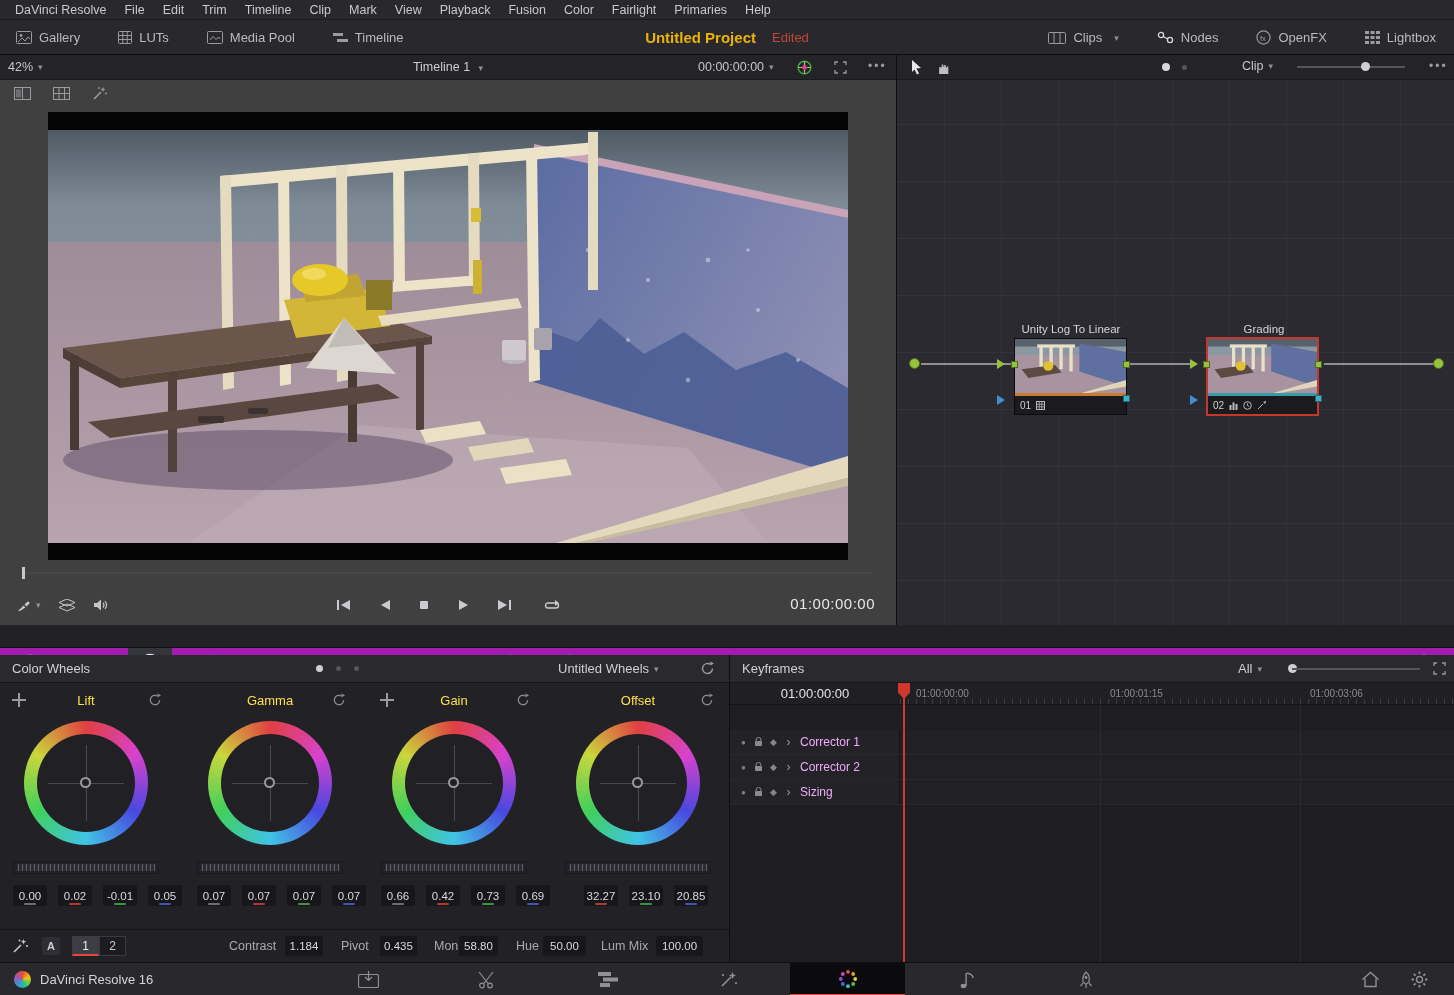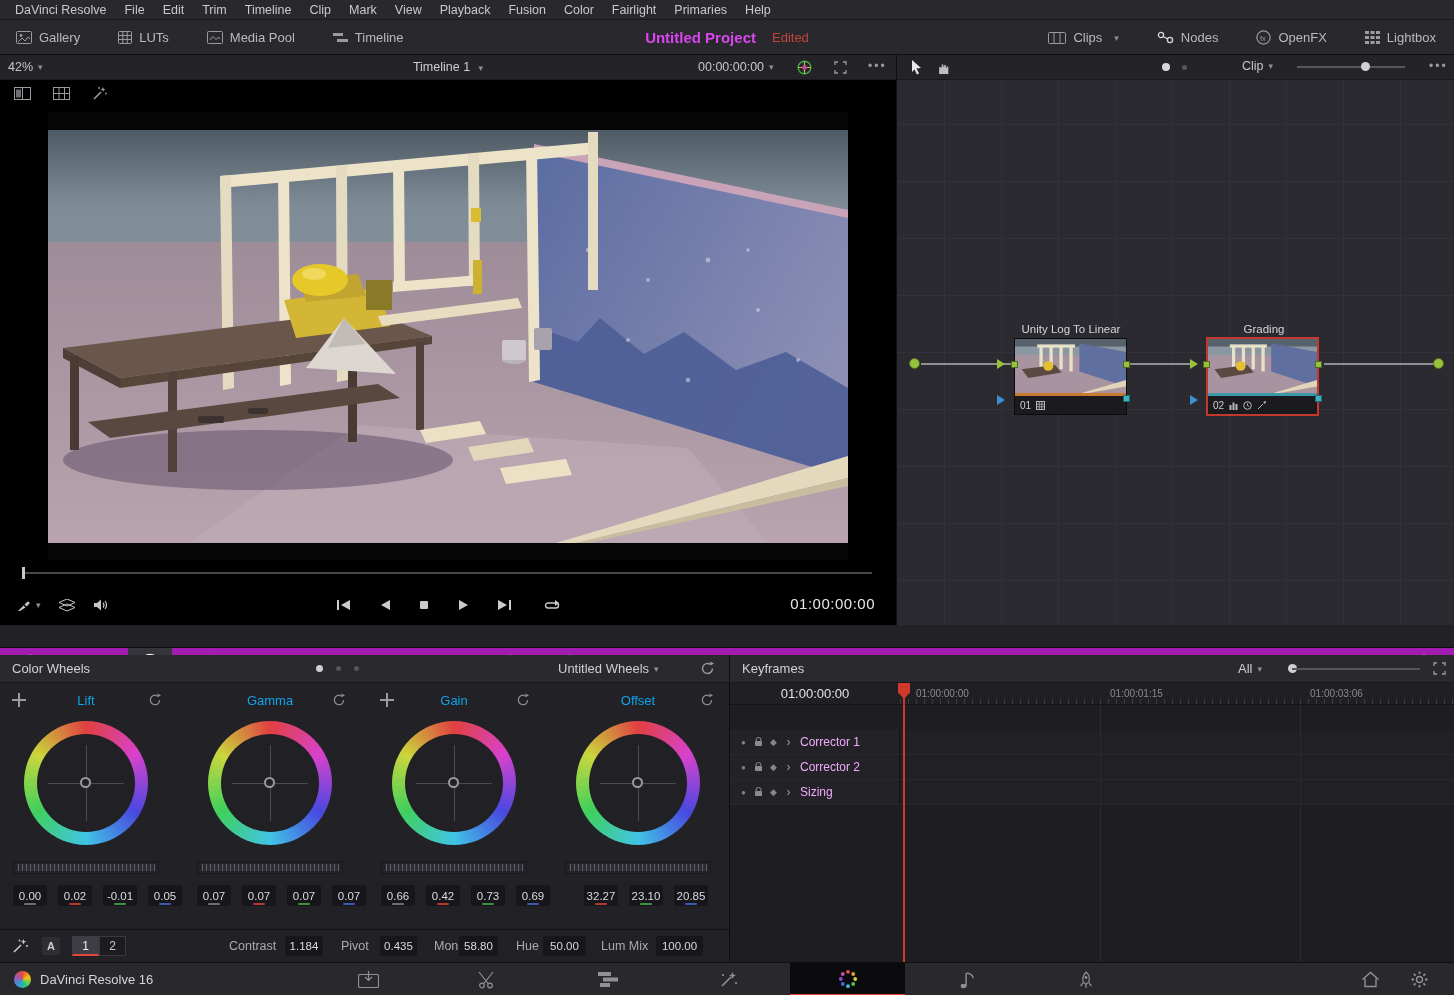--- a/index.html
+++ b/index.html
@@ -13,25 +13,25 @@
   
   .menu-bar{position:absolute;left:0;top:0;width:1454px;height:20px;background:#28282d;display:flex;align-items:center;padding-left:6px;border-bottom:1px solid #1a1a1e}
   .mi{padding:0 9px;font-size:12.5px;color:#c9c9cd;cursor:default}
 
   
   .top-toolbar{position:absolute;left:0;top:20px;width:1454px;height:35px;background:#28282d;border-bottom:1px solid #0e0e10}
   .tbtn{display:flex;align-items:center;gap:7px;color:#b9b9be;font-size:13px;height:35px;padding:0 6px;cursor:default}
   .tb-left{position:absolute;left:10px;top:0;display:flex;gap:26px;align-items:center;height:35px}
   .tb-right{position:absolute;right:12px;top:0;display:flex;gap:26px;align-items:center;height:35px}
   .proj-wrap{position:absolute;left:0;right:0;top:0;height:35px;display:flex;justify-content:center;align-items:center;gap:16px;pointer-events:none}
-  .proj-title{font-size:15px;font-weight:bold;color:#d946ef}
+  .proj-title{font-size:15px;font-weight:bold;color:#eab308}
   .proj-status{font-size:13px;color:#c0463c}
 
   
-  .viewer-pane{position:absolute;left:0;top:55px;width:897px;height:570px;background:#000000;border-right:1px solid #0e0e10}
+  .viewer-pane{position:absolute;left:0;top:55px;width:897px;height:570px;background:#404040;border-right:1px solid #0e0e10}
   .viewer-header{position:absolute;left:0;top:0;width:100%;height:25px;background:#232328;border-bottom:1px solid #1a1a1e;display:flex;align-items:center}
   .vh-left{position:absolute;left:8px;display:flex;align-items:center;color:#c6c6ca;font-size:12.5px}
   .vh-center{position:absolute;left:0;right:0;text-align:center;font-size:12.5px;color:#cdcdd1}
   .vh-tc{position:absolute;left:698px;display:flex;align-items:center;font-size:12.5px;color:#c6c6ca}
   .viewer-tools{position:absolute;left:0;top:25px;width:100%;height:27px;display:flex;align-items:center;gap:22px;padding-left:14px}
   .video-area{position:absolute;left:48px;top:57px;width:800px;height:448px;background:#050505}
   .scrub{position:absolute;left:24px;right:24px;top:517px;height:2px;background:#46464c}
   .scrub-head{position:absolute;left:22px;top:512px;width:3px;height:12px;background:#c9c9cd}
   .transport{position:absolute;left:0;top:532px;width:100%;height:36px}
   .tr-left{position:absolute;left:16px;top:0;height:36px;display:flex;align-items:center;gap:18px}
@@ -63,21 +63,21 @@
   .palette-bar{position:absolute;left:0;top:647px;width:1454px;height:30px;background:#a21caf;border-top:1px solid #0e0e10;border-bottom:1px solid #0e0e10}
   .pal-ico{position:absolute;top:0;width:44px;height:28px;display:flex;align-items:center;justify-content:center;cursor:default}
   .pal-ico.active{background:#35353c;border-bottom:1px solid #e5473d}
 
   
   .wheels-panel{position:absolute;left:0;top:655px;width:730px;height:307px;background:#212126;border-right:1px solid #0e0e10}
   .panel-header{position:absolute;left:0;top:0;width:100%;height:28px;background:#29292e;border-bottom:1px solid #18181c;display:flex;align-items:center}
   .panel-title{margin-left:12px;font-size:13px;color:#d2d2d6}
   .wheel-group{position:absolute;top:28px;width:168px;height:246px}
   .wg-head{position:absolute;left:0;top:10px;width:100%;height:18px}
-  .wg-name{position:absolute;left:0;width:100%;text-align:center;font-size:13px;color:#0ea5e9}
+  .wg-name{position:absolute;left:0;width:100%;text-align:center;font-size:13px;color:#fde047}
   .wheel{position:absolute;left:22px;top:38px;width:124px;height:124px;border-radius:50%;
      background:conic-gradient(from 0deg,#e04040,#d842cc,#4848e0,#40c4e4,#40d05c,#cad63c,#e04040)}
   .wheel::after{content:"";position:absolute;inset:13px;border-radius:50%;background:#202025}
   .wheel .ch-h{position:absolute;left:24px;right:24px;top:50%;height:1px;background:#4a4a52;z-index:2}
   .wheel .ch-v{position:absolute;top:24px;bottom:24px;left:50%;width:1px;background:#4a4a52;z-index:2}
   .wheel .cdot{position:absolute;left:50%;top:50%;width:11px;height:11px;margin:-6px 0 0 -6px;border:2px solid #9a9aa0;border-radius:50%;background:#202025;z-index:3}
   .master-slider{position:absolute;left:11px;top:178px;width:146px;height:13px;background:#2b2b31;border:1px solid #19191d;
      background-image:repeating-linear-gradient(90deg,#5e5e66 0,#5e5e66 1px,transparent 1px,transparent 4px);background-clip:content-box;padding:2px 3px}
   .vrow{position:absolute;top:202px;display:flex;gap:11px}
   .vbox{width:34px;height:21px;background:#17171b;border-radius:2px;color:#dadade;font-size:11.5px;display:flex;align-items:center;justify-content:center;position:relative}

